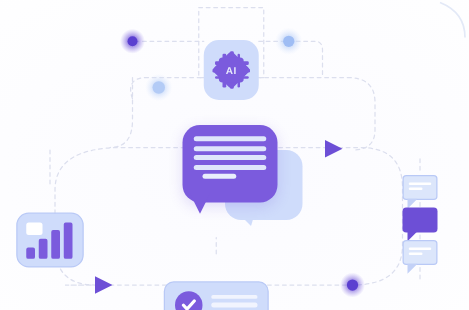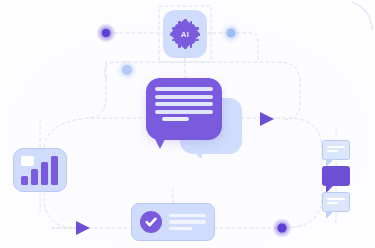--- a/index.html
+++ b/index.html
@@ -10,21 +10,21 @@
     overflow:hidden;
   }
   #stage{
     position:relative;
     width:375px;height:248px;
     background:
       radial-gradient(ellipse 340px 220px at 50% 55%, #fbfbff 0%, #fdfdff 55%, #ffffff 100%);
     overflow:hidden;
   }
   #svg-layer{position:absolute;inset:0;width:375px;height:248px;display:block;}
-  .node{position:absolute;}
+  .node{position:absolute;margin-top:22px;}
 
   
   #ai-chip-card{
     left:163px;top:10px;width:44px;height:48px;
     background:#cfdcfb;
     border-radius:12px;
     display:flex;align-items:center;justify-content:center;
   }
   #ai-chip-glyph{position:relative;width:30px;height:30px;}
   #ai-chip-glyph .chip-body{

